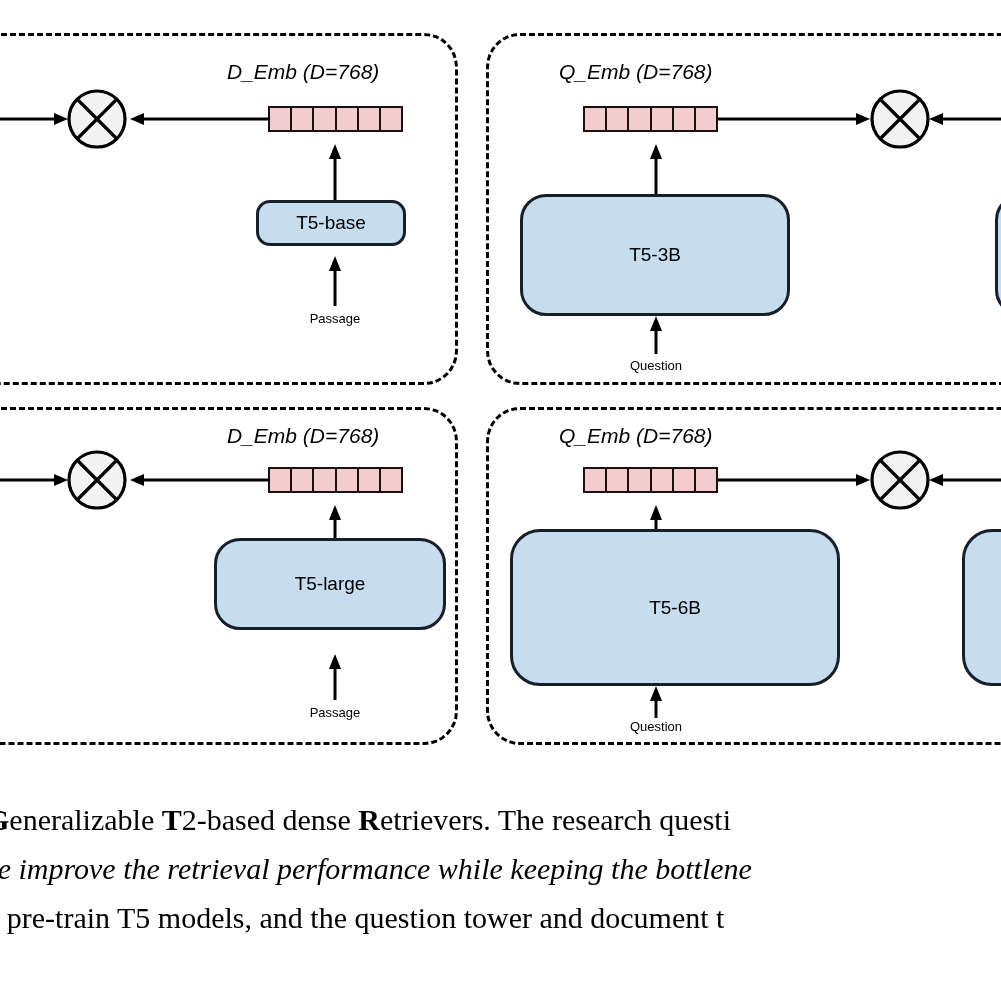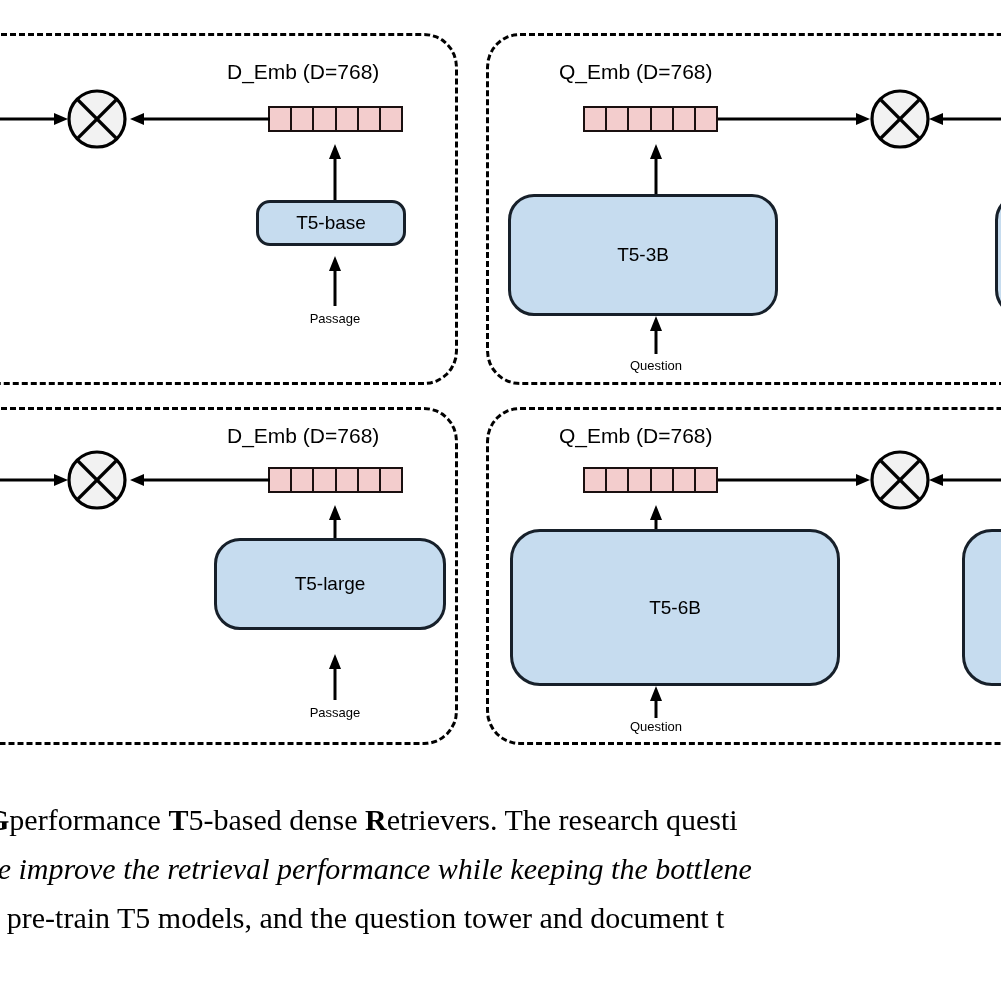--- a/index.html
+++ b/index.html
@@ -29,20 +29,21 @@
     background: transparent;
   }
 
   
   .emb-label {
     position: absolute;
     font-size: 21px;
     line-height: 1;
     white-space: nowrap;
     color: #000000;
+    font-style: italic;
   }
 
   
   .emb-vec {
     position: absolute;
     display: flex;
     border: 2.5px solid #1a1010;
     box-sizing: border-box;
     background: #f3cdcd;
   }
@@ -198,21 +199,21 @@
     </svg>
   </div>
 
   <div class="arrow" style="left:647px; top:144px; width:18px; height:52px;">
     <svg width="18" height="52" viewBox="0 0 18 52">
       <line x1="9" y1="52" x2="9" y2="13" stroke="#000" stroke-width="3"></line>
       <polygon points="9,0 3,15 15,15" fill="#000"></polygon>
     </svg>
   </div>
 
-  <div class="model-box big" style="left:508px; top:194px; width:270px; height:122px;">T5-3B</div>
+  <div class="model-box big" style="left:520px; top:194px; width:270px; height:122px;">T5-3B</div>
 
   <div class="arrow" style="left:647px; top:316px; width:18px; height:38px;">
     <svg width="18" height="38" viewBox="0 0 18 38">
       <line x1="9" y1="38" x2="9" y2="13" stroke="#000" stroke-width="3"></line>
       <polygon points="9,0 3,15 15,15" fill="#000"></polygon>
     </svg>
   </div>
 
   <div class="io-label" style="left:576px; top:359px; width:160px;">Question</div>
 
@@ -321,19 +322,19 @@
       <polygon points="9,0 3,15 15,15" fill="#000"></polygon>
     </svg>
   </div>
 
   <div class="io-label" style="left:576px; top:720px; width:160px;">Question</div>
 
   <div class="model-box huge" style="left:962px; top:529px; width:150px; height:157px;"></div>
 
   <div id="caption" style="top:0; height:1002px;">
     <div class="cap-line" style="left:-14px; top:805px;">
-      <b>G</b><span>performance </span><b>T</b><span>5-based dense </span><b>R</b><span>etrievers.  The research questi</span>
+      <b>G</b><span>eneralizable </span><b>T</b><span>2-based dense </span><b>R</b><span>etrievers.  The research questi</span>
     </div>
     <div class="cap-line italic" style="left:-14px; top:854px;">ze improve the retrieval performance while keeping the bottlene</div>
     <div class="cap-line" style="left:-14px; top:903px;">e pre-train T5 models, and the question tower and document t</div>
   </div>
 
 </div>
 
 </body></html>

